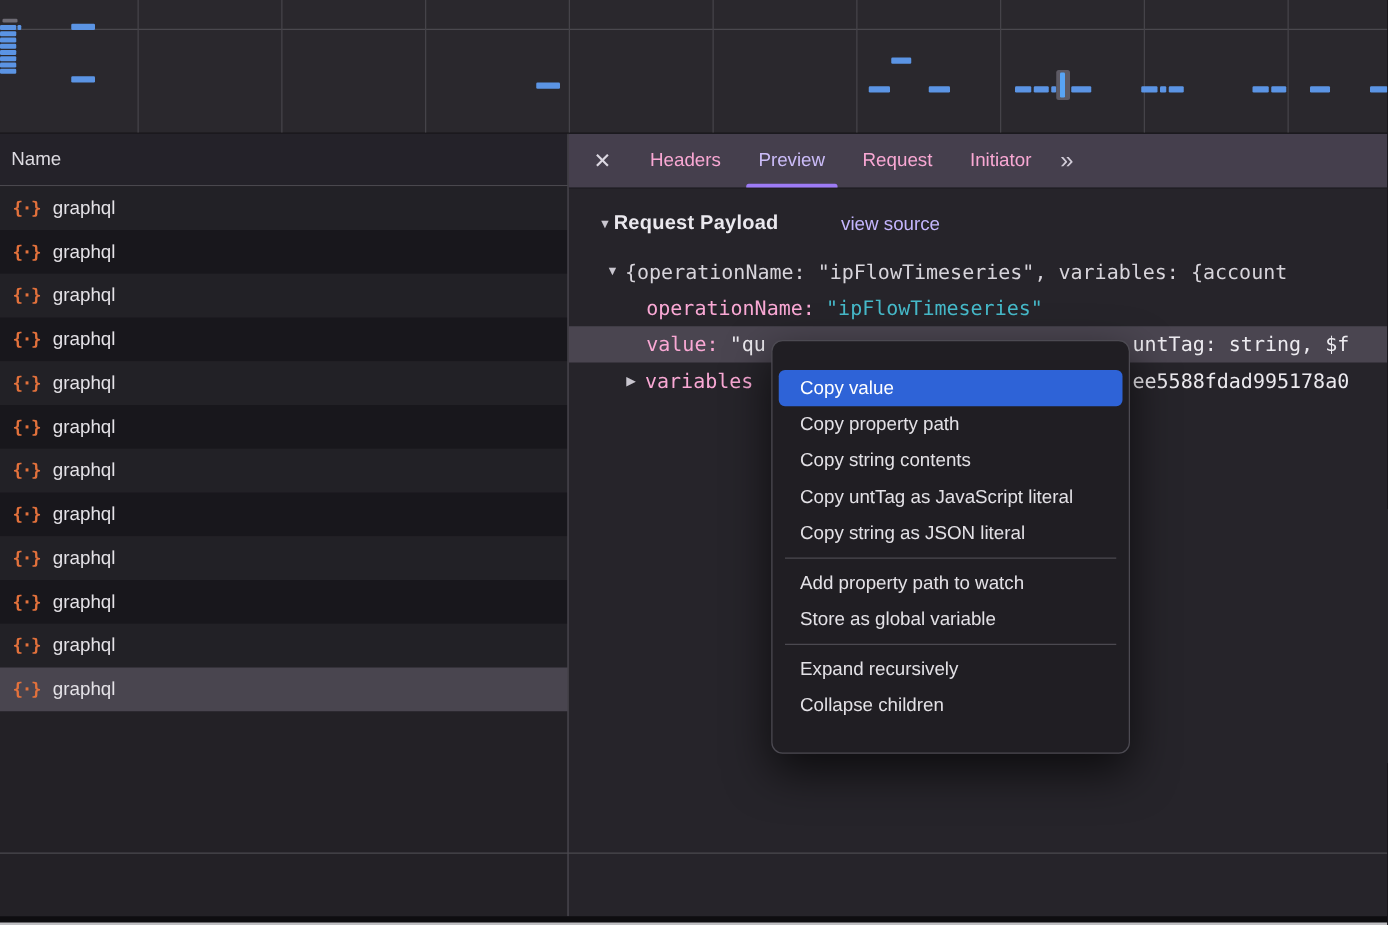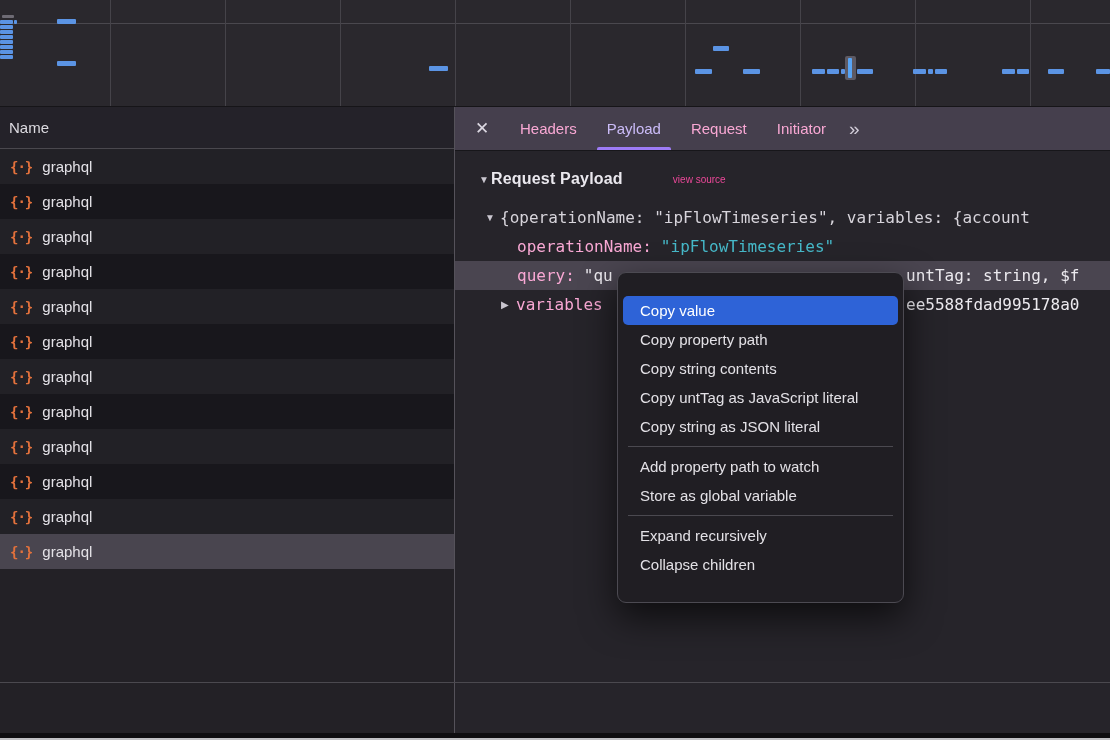--- a/index.html
+++ b/index.html
@@ -42,21 +42,21 @@
        font-size:15px;color:#f9a8d4;}
   .tab.active{color:#cbbcf8;}
   .tab.active::after{content:"";position:absolute;left:5px;right:5px;bottom:0;height:3px;
                      background:#9d7bf6;border-radius:2px 2px 0 0;}
   .more-tabs{margin-left:8px;font-size:19px;color:#d2cdd9;}
 
   .content{padding-top:13px;}
   .section-header{display:flex;align-items:center;padding-left:24px;height:30px;}
   .tri{font-size:10px;color:#c9c6cf;margin-right:2px;}
   .section-title{font-size:16px;font-weight:bold;color:#eae8ee;letter-spacing:.2px;}
-  .view-source{font-size:10px;color:#ec4899;margin-left:50px;}
+  .view-source{font-size:15px;color:#c4b5fd;margin-left:50px;}
 
   .tree{margin-top:9px;font-family:"DejaVu Sans Mono",monospace;font-size:16px;}
   .tree-row{position:relative;height:29px;display:flex;align-items:center;
             white-space:pre;color:#d7d4db;}
   .tri2{font-size:10px;color:#c9c6cf;width:15px;flex:0 0 auto;
         font-family:"Liberation Sans",sans-serif;}
   .row-preview{padding-left:30px;}
   .row-op,.row-query{padding-left:62px;}
   .row-vars{padding-left:46px;}
   .key{color:#f9a8d4;}
@@ -184,21 +184,21 @@
       </div>
   </div>
 
   <div class="v-divider"></div>
 
   <div class="right-pane">
     <div class="tabbar">
       <div class="close-btn">✕</div>
       <div class="tabs" id="tabs">
           <div class="tab">Headers</div>
-          <div class="tab active">Payload</div>
+          <div class="tab active">Preview</div>
           <div class="tab">Request</div>
           <div class="tab">Initiator</div>
         </div>
       <div class="more-tabs">»</div>
     </div>
 
     <div class="content">
       <div class="section-header">
         <span class="tri">▼</span>
         <span class="section-title">Request Payload</span>
@@ -208,21 +208,21 @@
       <div class="tree">
         <div class="tree-row row-preview">
           <span class="tri2">▼</span>
           <span>{operationName: "ipFlowTimeseries", variables: {account</span>
         </div>
         <div class="tree-row row-op">
           <span class="key">operationName:</span>
           <span class="str">"ipFlowTimeseries"</span>
         </div>
         <div class="tree-row row-query selected">
-          <span class="key">query:</span>
+          <span class="key">value:</span>
           <span class="plainval">"qu</span>
           <span class="tail">untTag: string, $f</span>
         </div>
         <div class="tree-row row-vars">
           <span class="tri2">▶</span>
           <span class="key">variables</span>
           <span class="tail">ee5588fdad995178a0</span>
         </div>
       </div>
     </div>

